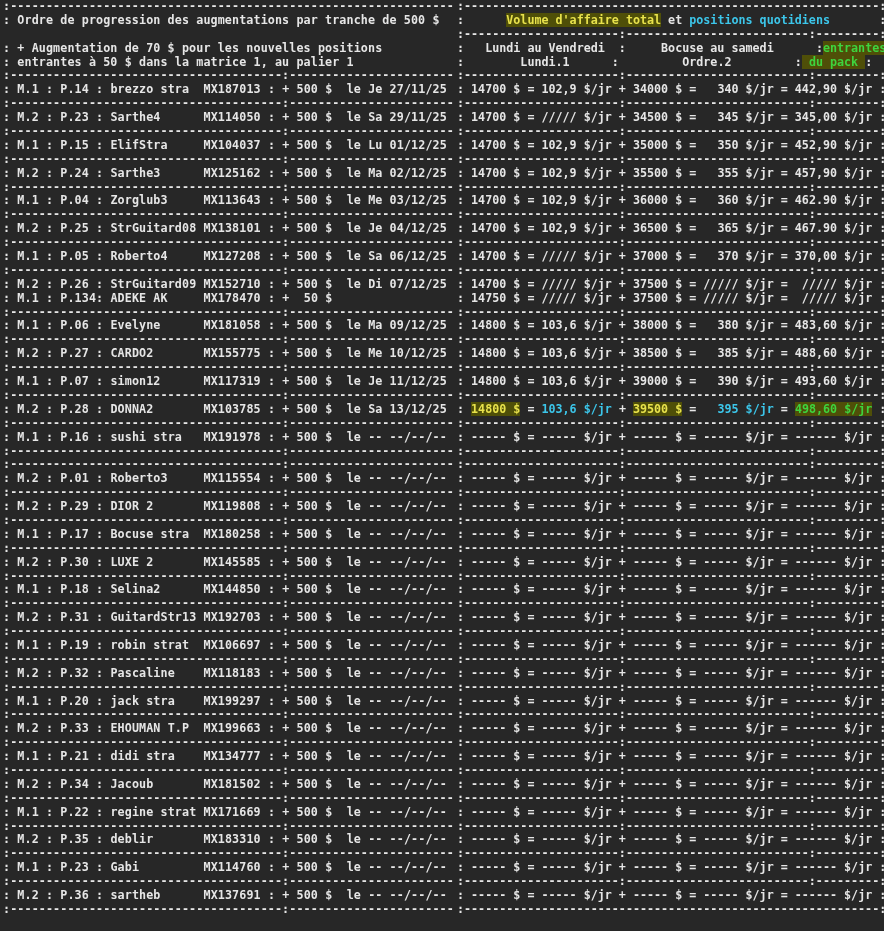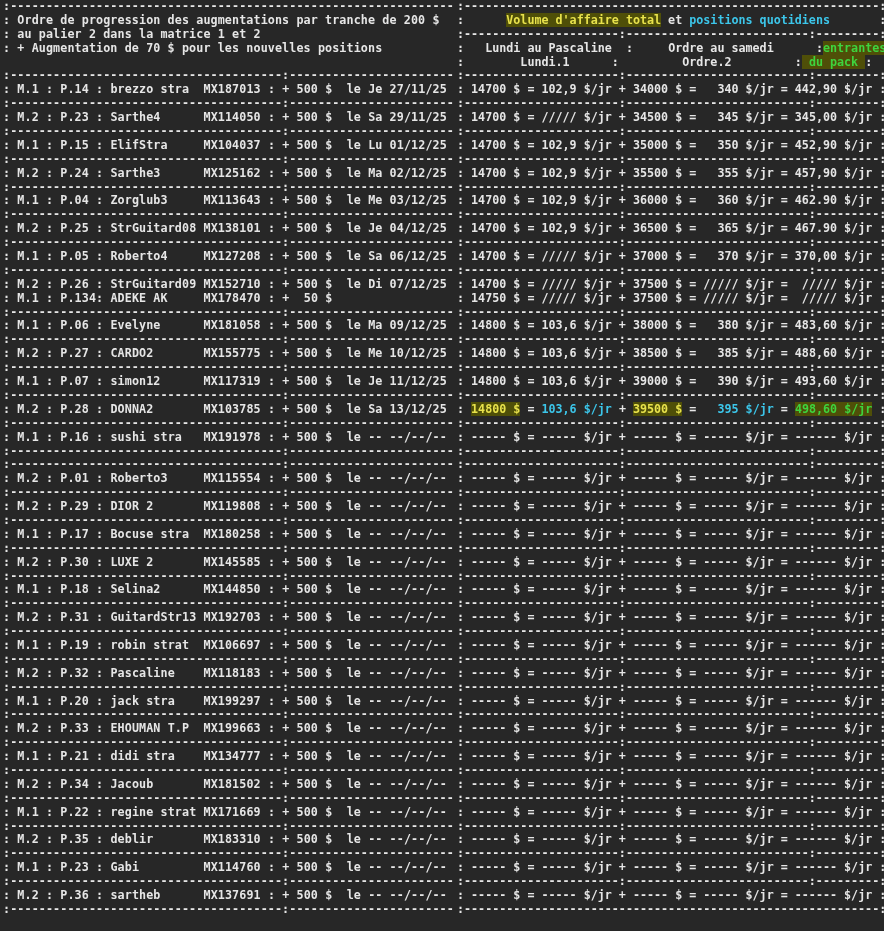--- a/index.html
+++ b/index.html
@@ -16,24 +16,24 @@
   .y{color:var(--yellow,#e8e24c);}
   .c{color:var(--cyan,#3cc6ea);}
   .g{color:var(--green,#3ed43e);}
   .hl{background:var(--hlbg,#4f4f08);}
 </style>
 </head>
 <body>
 
 <div class="screen" id="screen" style="--bg: #272727; --fg: #e6e6e6; --yellow: #e8e24c; --cyan: #3cc6ea; --green: #3ed43e; --hlbg: #4f4f08;">
     <div class="ln"><span class="lseg"><span>:--------------------------------------------------------------</span></span><span class="rseg"><span>:-----------------------------------------------------------:</span></span></div>
-    <div class="ln"><span class="lseg"><span>: </span><span>Ordre de progression des augmentations par tranche de 200 $</span><span>  </span></span><span class="rseg"><span>:      </span><span class="y hl">Volume d'affaire total</span><span> et </span><span class="c">positions quotidiens</span><span>       :</span></span></div>
-    <div class="ln"><span class="lseg"><span>: </span><span>au palier 2 dans la matrice 1 et 2</span><span>                           </span></span><span class="rseg"><span>:----------------------:--------------------------:---------:</span></span></div>
-    <div class="ln"><span class="lseg"><span>: </span><span>+ Augmentation de 70 $ pour les nouvelles positions</span><span>          </span></span><span class="rseg"><span>:   </span><span>Lundi au Pascaline</span><span>  :     </span><span>Ordre au samedi</span><span>      :</span><span class="g hl">entrantes</span><span>:</span></span></div>
-    <div class="ln"><span class="rseg"><span>:        </span><span>Lundi.1</span><span>      :         </span><span>Ordre.2</span><span>         :</span><span class="hl"> </span><span class="g hl">du pack</span><span class="hl"> </span><span>:</span></span></div>
+    <div class="ln"><span class="lseg"><span>: </span><span>Ordre de progression des augmentations par tranche de 500 $</span><span>  </span></span><span class="rseg"><span>:      </span><span class="y hl">Volume d'affaire total</span><span> et </span><span class="c">positions quotidiens</span><span>       :</span></span></div>
+    <div class="ln"><span class="rseg"><span>:----------------------:--------------------------:---------:</span></span></div>
+    <div class="ln"><span class="lseg"><span>: </span><span>+ Augmentation de 70 $ pour les nouvelles positions</span><span>          </span></span><span class="rseg"><span>:   </span><span>Lundi au Vendredi</span><span>  :     </span><span>Bocuse au samedi</span><span>      :</span><span class="g hl">entrantes</span><span>:</span></span></div>
+    <div class="ln"><span class="lseg"><span>: </span><span>entrantes à 50 $ dans la matrice 1, au palier 1</span><span>              </span></span><span class="rseg"><span>:        </span><span>Lundi.1</span><span>      :         </span><span>Ordre.2</span><span>         :</span><span class="hl"> </span><span class="g hl">du pack</span><span class="hl"> </span><span>:</span></span></div>
     <div class="ln"><span class="lseg"><span>:--------------------------------------:-----------------------</span></span><span class="rseg"><span>:----------------------:--------------------------:---------:</span></span></div>
     <div class="ln"><span class="lseg"><span>: </span><span>M.1</span><span> : </span><span>P.14</span><span> : </span><span>brezzo stra</span><span>  </span><span>MX187013</span><span> : + </span><span></span><span>500</span><span> $  le </span><span>Je 27/11/25</span><span> </span></span><span class="rseg"><span>: </span><span></span><span>14700</span><span> $ = </span><span></span><span>102,9</span><span> $/jr + </span><span></span><span>34000</span><span> $ = </span><span>  </span><span>340</span><span> $/jr = </span><span></span><span>442,90</span><span> $/jr :</span></span></div>
     <div class="ln"><span class="lseg"><span>:--------------------------------------:-----------------------</span></span><span class="rseg"><span>:----------------------:--------------------------:---------:</span></span></div>
     <div class="ln"><span class="lseg"><span>: </span><span>M.2</span><span> : </span><span>P.23</span><span> : </span><span>Sarthe4</span><span>      </span><span>MX114050</span><span> : + </span><span></span><span>500</span><span> $  le </span><span>Sa 29/11/25</span><span> </span></span><span class="rseg"><span>: </span><span></span><span>14700</span><span> $ = </span><span></span><span>/////</span><span> $/jr + </span><span></span><span>34500</span><span> $ = </span><span>  </span><span>345</span><span> $/jr = </span><span></span><span>345,00</span><span> $/jr :</span></span></div>
     <div class="ln"><span class="lseg"><span>:--------------------------------------:-----------------------</span></span><span class="rseg"><span>:----------------------:--------------------------:---------:</span></span></div>
     <div class="ln"><span class="lseg"><span>: </span><span>M.1</span><span> : </span><span>P.15</span><span> : </span><span>ElifStra</span><span>     </span><span>MX104037</span><span> : + </span><span></span><span>500</span><span> $  le </span><span>Lu 01/12/25</span><span> </span></span><span class="rseg"><span>: </span><span></span><span>14700</span><span> $ = </span><span></span><span>102,9</span><span> $/jr + </span><span></span><span>35000</span><span> $ = </span><span>  </span><span>350</span><span> $/jr = </span><span></span><span>452,90</span><span> $/jr :</span></span></div>
     <div class="ln"><span class="lseg"><span>:--------------------------------------:-----------------------</span></span><span class="rseg"><span>:----------------------:--------------------------:---------:</span></span></div>
     <div class="ln"><span class="lseg"><span>: </span><span>M.2</span><span> : </span><span>P.24</span><span> : </span><span>Sarthe3</span><span>      </span><span>MX125162</span><span> : + </span><span></span><span>500</span><span> $  le </span><span>Ma 02/12/25</span><span> </span></span><span class="rseg"><span>: </span><span></span><span>14700</span><span> $ = </span><span></span><span>102,9</span><span> $/jr + </span><span></span><span>35500</span><span> $ = </span><span>  </span><span>355</span><span> $/jr = </span><span></span><span>457,90</span><span> $/jr :</span></span></div>
     <div class="ln"><span class="lseg"><span>:--------------------------------------:-----------------------</span></span><span class="rseg"><span>:----------------------:--------------------------:---------:</span></span></div>
     <div class="ln"><span class="lseg"><span>: </span><span>M.1</span><span> : </span><span>P.04</span><span> : </span><span>Zorglub3</span><span>     </span><span>MX113643</span><span> : + </span><span></span><span>500</span><span> $  le </span><span>Me 03/12/25</span><span> </span></span><span class="rseg"><span>: </span><span></span><span>14700</span><span> $ = </span><span></span><span>102,9</span><span> $/jr + </span><span></span><span>36000</span><span> $ = </span><span>  </span><span>360</span><span> $/jr = </span><span></span><span>462.90</span><span> $/jr :</span></span></div>

